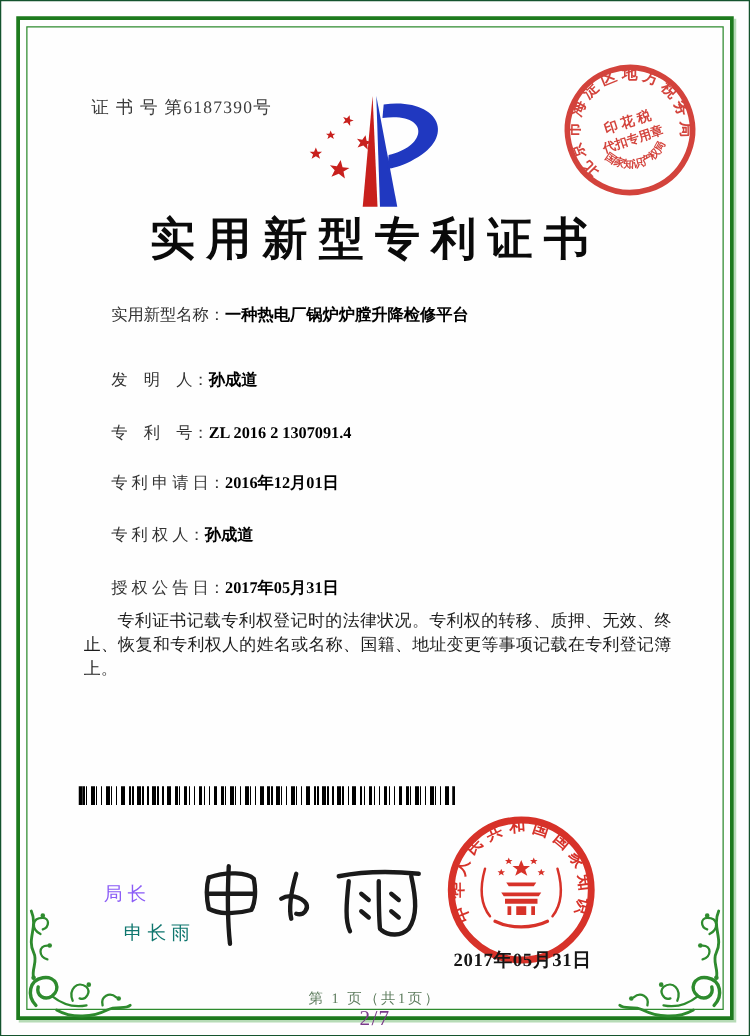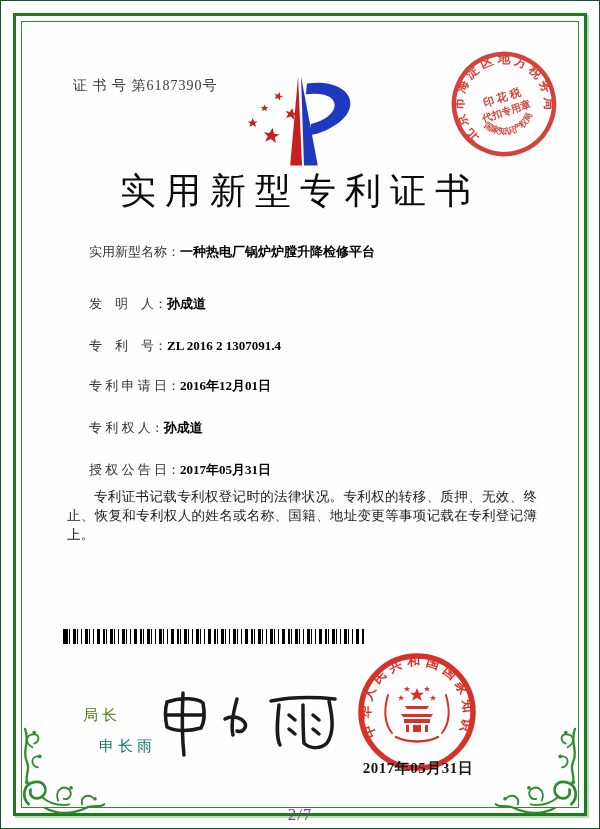--- a/index.html
+++ b/index.html
@@ -21,21 +21,21 @@
   .flourish{position:absolute;width:92px;height:92px;top:726px;}
   .flourish.left{left:13px;}
   .flourish.right{right:13px;transform:scaleX(-1);}
   .cert-number{
     position:absolute;left:72px;top:76px;font-size:14px;color:#3a3a3a;
     letter-spacing:1px;
   }
   .logo{position:absolute;left:228px;top:73px;width:148px;height:95px;}
   .title{
     position:absolute;left:0;top:166px;width:100%;text-align:center;
-    font-size:36px;font-weight:normal;color:#0a0a0a;letter-spacing:9px;
+    font-size:36px;font-weight:bold;color:#0a0a0a;letter-spacing:9px;
   }
   .seal-top{
     position:absolute;left:447px;top:47px;width:112px;height:112px;
     transform:rotate(-18deg);opacity:.92;
   }
   .fields{position:absolute;left:72px;top:0;width:470px;}
   .field-row{position:absolute;left:16px;white-space:nowrap;font-size:13px;}
   .field-row .lbl{color:#333;}
   .field-row .val{color:#000;font-weight:600;white-space:pre;}
   .row0{top:242px;} .row1{top:294px;} .row2{top:336px;}
@@ -48,21 +48,21 @@
   .barcode{
     position:absolute;left:62px;top:628px;width:296px;height:15px;
     border-left:3px solid #000;border-right:2px solid #000;
     background:repeating-linear-gradient(90deg,
       #000 0 2px,#fff 2px 3px,#000 3px 4px,#fff 4px 7px,
       #000 7px 10px,#fff 10px 11px,#000 11px 12px,#fff 12px 15px,
       #000 15px 16px,#fff 16px 19px,#000 19px 22px,#fff 22px 23px,
       #000 23px 24px,#fff 24px 27px,#000 27px 28px,#fff 28px 31px,
       #000 31px 34px,#fff 34px 37px);
   }
-  .sig-title{position:absolute;left:82px;top:705px;font-size:15px;color:#4d7c0f;letter-spacing:4px;}
+  .sig-title{position:absolute;left:82px;top:705px;font-size:15px;color:#8b5cf6;letter-spacing:4px;}
   .sig-name{position:absolute;left:82px;top:736px;font-size:15px;color:#0f766e;letter-spacing:4px;margin-left:16px;}
   .sig-script{position:absolute;left:152px;top:688px;width:200px;height:80px;}
   .seal-bottom{position:absolute;left:355px;top:650px;width:122px;height:122px;opacity:.95;}
   .seal-date{
     position:absolute;left:357px;top:758px;width:120px;text-align:center;
     font-size:15px;font-weight:600;color:#161616;letter-spacing:.5px;
   }
   .footer-page{
     position:absolute;left:0;top:790px;width:100%;text-align:center;
     font-size:11.5px;color:#5f7d5f;letter-spacing:2px;
@@ -220,15 +220,16 @@
       </g>
       <g fill="none" stroke="#d5281e" stroke-linecap="round">
         <path stroke-width="2" d="M32,44 C28,58 28,72 36,82"></path>
         <path stroke-width="2" d="M90,44 C94,58 94,72 86,82"></path>
         <path stroke-width="2.5" d="M40,86 C52,92 70,92 82,86"></path>
       </g>
     </g>
   </svg>
   <div class="seal-date">2017年05月31日</div>
 
+  <div class="footer-page">第 1 页（共1页）</div>
   <div class="footer-indicator">2/7</div>
 
 </div>
 
 </body></html>

